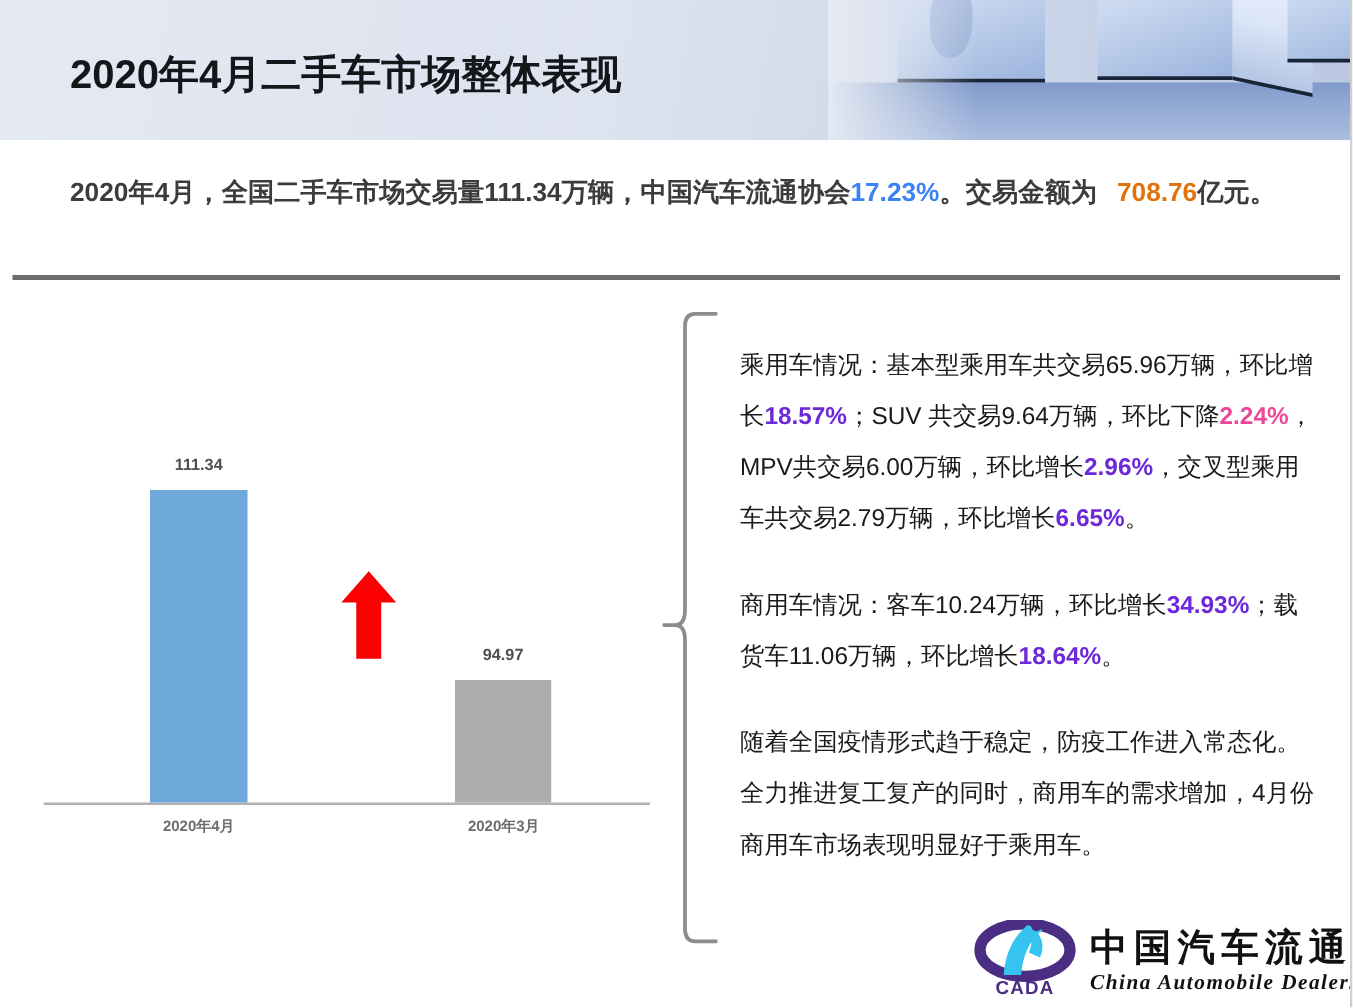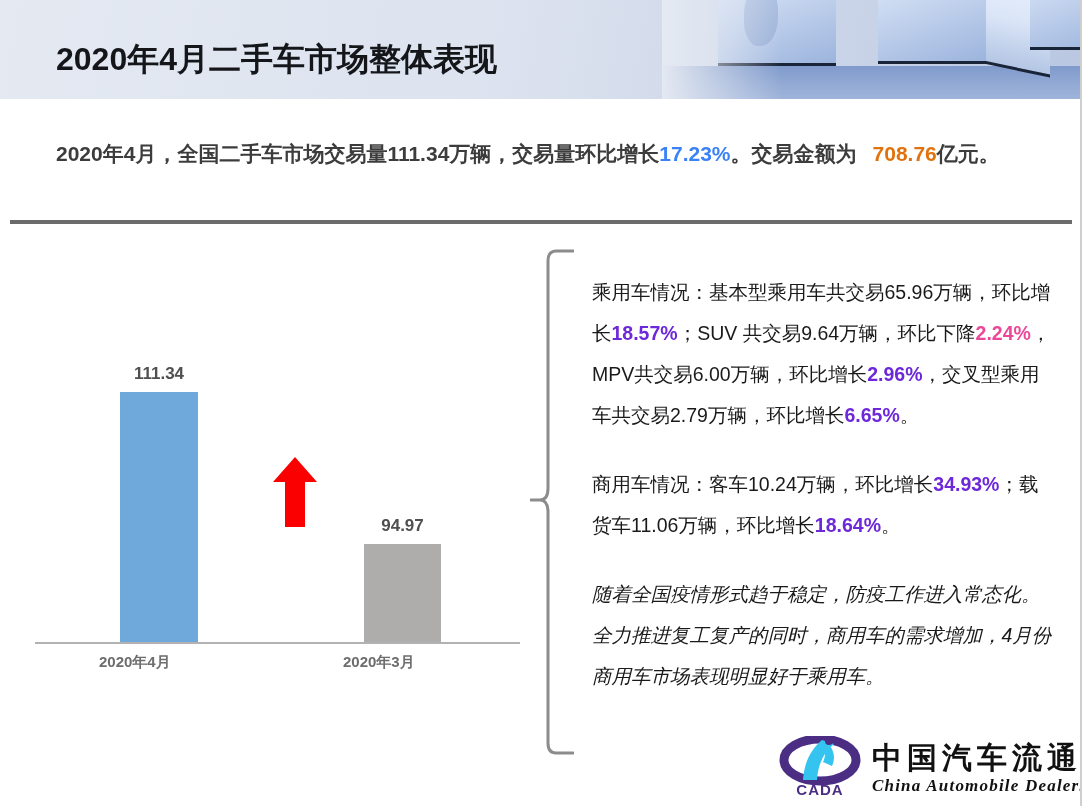--- a/index.html
+++ b/index.html
@@ -19,21 +19,21 @@
     border-right: 2px solid #cfcfcf;
     box-sizing: border-box;
   }
 
   
   #header-band {
     position: absolute;
     left: 0;
     top: 0;
     width: 1082px;
-    height: 99px;
+    height: 112px;
     background: linear-gradient(100deg, #e4e9f2 0%, #dde3ef 45%, #cfd8ea 70%, #b9c7e2 100%);
     overflow: hidden;
   }
   #header-art {
     position: absolute;
     right: 0;
     top: 0;
     width: 420px;
     height: 112px;
     overflow: hidden;
@@ -144,33 +144,34 @@
     background: #6fa8da;
   }
   #bar-1 {
     left: 364px;
     width: 77px;
     height: 98px;
     background: #afacac;
   }
   .bar-value {
     position: absolute;
-    font-size: 17px;
+    font-size: 13px;
     font-weight: bold;
     color: #4f4f4f;
     text-align: center;
   }
   #value-0 { left: 120px; width: 78px; top: 124px; }
   #value-1 { left: 364px; width: 77px; top: 276px; }
   .cat-label {
     position: absolute;
     top: 413px;
-    font-size: 15px;
+    font-size: 12px;
     font-weight: bold;
     color: #6d6d6d;
+    text-align: center;
   }
   #cat-0 { left: 99px; width: 120px; }
   #cat-1 { left: 343px; width: 120px; }
 
   #trend-arrow {
     position: absolute;
     left: 272px;
     top: 215px;
   }
 
@@ -187,21 +188,21 @@
   #notes {
     position: absolute;
     left: 592px;
     top: 272px;
     width: 462px;
     font-size: 19.5px;
     line-height: 41px;
     color: #1a1a1a;
   }
   #notes p { margin: 0 0 28px 0; }
-  #notes p:last-child { margin-bottom: 0; font-style: italic; }
+  #notes p:last-child { margin-bottom: 0; }
   #notes .red   { color: #6d28d9; font-weight: bold; }
   #notes .green { color: #ec4899; font-weight: bold; }
 
   
   #logo {
     position: absolute;
     left: 776px;
     top: 736px;
     width: 300px;
     height: 66px;
@@ -265,21 +266,21 @@
           
         </div>
       </div>
 
       <div class="haze"></div>
     </div>
 
     <div id="page-title">2020年4月二手车市场整体表现</div>
   </div>
 
-  <div id="subtitle"><span>2020年4月，全国二手车市场交易量111.34万辆，交易量环比增长</span><span class="hl-red">17.23%</span><span>。交易金额为</span><span class="hl-orange">708.76</span><span>亿元。</span></div>
+  <div id="subtitle"><span>2020年4月，全国二手车市场交易量111.34万辆，中国汽车流通协会</span><span class="hl-red">17.23%</span><span>。交易金额为</span><span class="hl-orange">708.76</span><span>亿元。</span></div>
 
   <div id="divider"></div>
 
   <div id="chart">
     <div id="axis-line"></div>
 
     <div class="bar" id="bar-0"></div>
     <div class="bar" id="bar-1"></div>
 
     <div class="bar-value" id="value-0">111.34</div>

